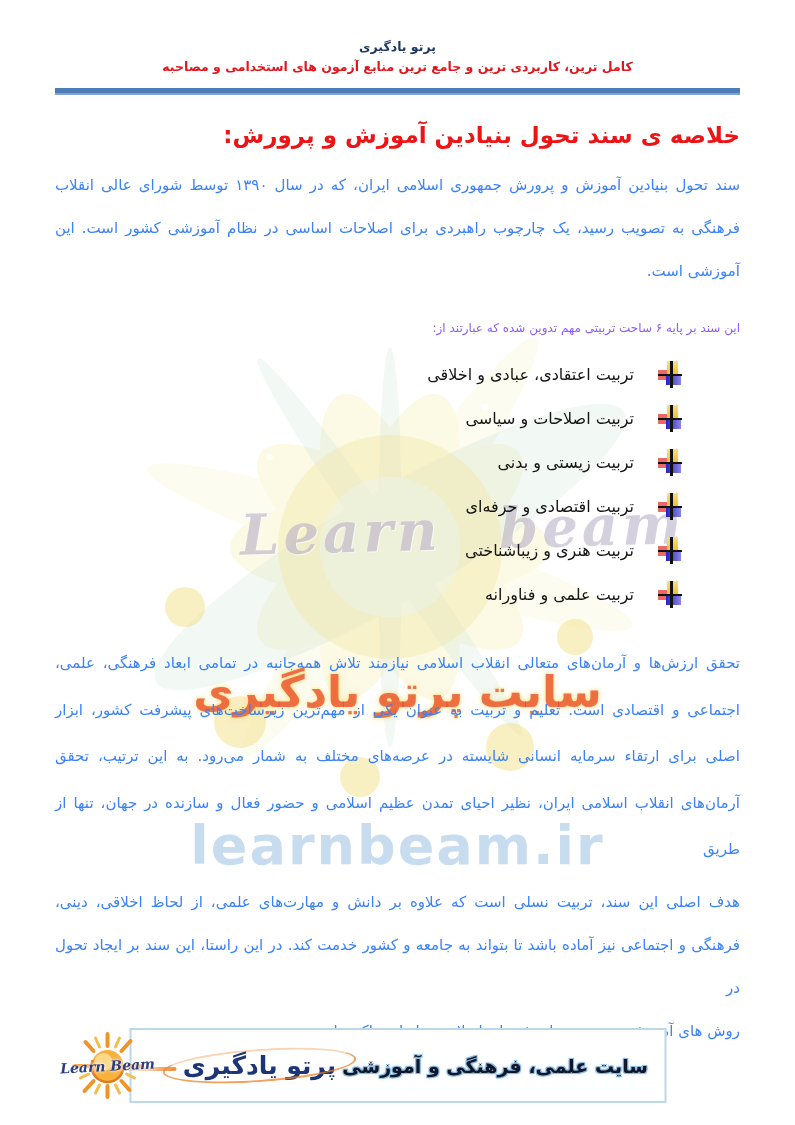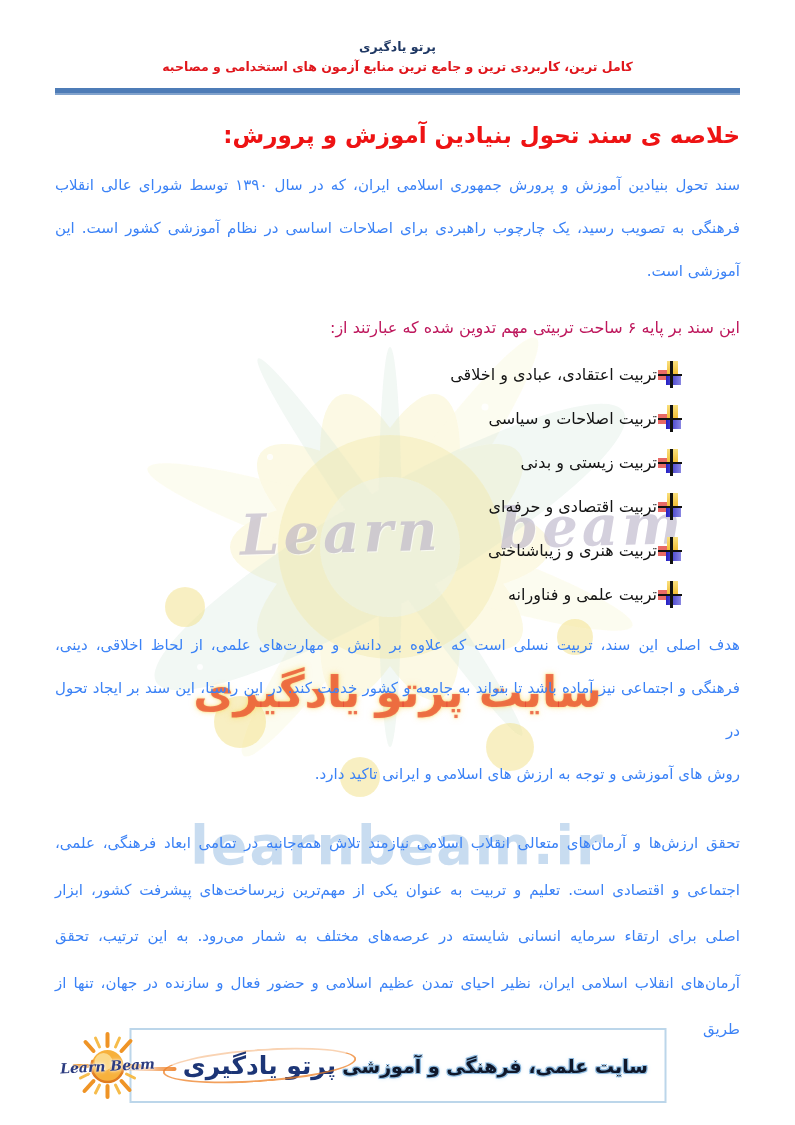--- a/index.html
+++ b/index.html
@@ -59,27 +59,27 @@
   .para { direction: rtl; margin-top: 16px; }
   .para .line {
     font-size: 15px; color: #3b82f6; line-height: 43px;
     text-align: justify; text-align-last: justify;
   }
   .para .line.last { text-align: right; text-align-last: right; }
   .para.closing .line { line-height: 46.5px; }
 
   .list-intro {
     direction: rtl; text-align: right;
-    color: #be185d; font-size: 16px; font-weight: 500;
+    color: #8b5cf6; font-size: 12px; font-weight: 500;
     margin-top: 15px; line-height: 40px;
   }
 
   .bullet-list { direction: rtl; margin-top: 4px; }
   .bullet-row {
-    display: flex; align-items: center; gap: 1px;
+    display: flex; align-items: center; gap: 24px;
     height: 44px; padding-right: 58px;
   }
   .bullet-icon { position: relative; width: 24px; height: 27px; flex: 0 0 auto; }
   .bullet-icon .sq-yellow { position: absolute; left: 9px;  top: 0;    width: 11px; height: 13px; background: linear-gradient(#f8df7e, #f2bf35); }
   .bullet-icon .sq-red    { position: absolute; left: 0;    top: 9px;  width: 9px;  height: 10px; background: #e86a66; }
   .bullet-icon .sq-blue   { position: absolute; left: 8px;  top: 15px; width: 15px; height: 9px;  background: linear-gradient(90deg, #241fc4, #8a87e2); }
   .bullet-icon .bar-v     { position: absolute; left: 12px; top: 0;    width: 2.5px; height: 100%; background: #111; }
   .bullet-icon .bar-h     { position: absolute; left: 0;    top: 13px; width: 100%;  height: 2.5px; background: #111; }
   .bullet-label { font-size: 16px; color: #141414; }
 
@@ -240,31 +240,31 @@
           <span class="sq-yellow"></span>
           <span class="sq-red"></span>
           <span class="sq-blue"></span>
           <span class="bar-v"></span>
           <span class="bar-h"></span>
         </span>
       <span class="bullet-label">تربیت علمی و فناورانه</span>
     </div>
   </div>
 
-  <div class="para" style="margin-top: 8px;">
-    <div class="line">هدف اصلی این سند، تربیت نسلی است که علاوه بر دانش و مهارت‌های علمی، از لحاظ اخلاقی، دینی،</div>
-    <div class="line">فرهنگی و اجتماعی نیز آماده باشد تا بتواند به جامعه و کشور خدمت کند. در این راستا، این سند بر ایجاد تحول در</div>
-    <div class="line last">روش های آموزشی و توجه به ارزش های اسلامی و ایرانی تاکید دارد.</div>
-  </div>
-
   <div class="para closing" style="margin-top: 24px;">
     <div class="line">تحقق ارزش‌ها و آرمان‌های متعالی انقلاب اسلامی نیازمند تلاش همه‌جانبه در تمامی ابعاد فرهنگی، علمی،</div>
     <div class="line">اجتماعی و اقتصادی است. تعلیم و تربیت به عنوان یکی از مهم‌ترین زیرساخت‌های پیشرفت کشور، ابزار</div>
     <div class="line">اصلی برای ارتقاء سرمایه انسانی شایسته در عرصه‌های مختلف به شمار می‌رود. به این ترتیب، تحقق</div>
     <div class="line">آرمان‌های انقلاب اسلامی ایران، نظیر احیای تمدن عظیم اسلامی و حضور فعال و سازنده در جهان، تنها از طریق</div>
+  </div>
+
+  <div class="para" style="margin-top: 8px;">
+    <div class="line">هدف اصلی این سند، تربیت نسلی است که علاوه بر دانش و مهارت‌های علمی، از لحاظ اخلاقی، دینی،</div>
+    <div class="line">فرهنگی و اجتماعی نیز آماده باشد تا بتواند به جامعه و کشور خدمت کند. در این راستا، این سند بر ایجاد تحول در</div>
+    <div class="line last">روش های آموزشی و توجه به ارزش های اسلامی و ایرانی تاکید دارد.</div>
   </div>
 
 </div>
 
 <div class="footer-banner">
   <div class="footer-tagline">سایت علمی، فرهنگی و آموزشی</div>
   <div class="footer-brand">
     <span class="swirl"></span>
     <span class="swirl-tail"></span>
     <span>پرتو یادگیری</span>

